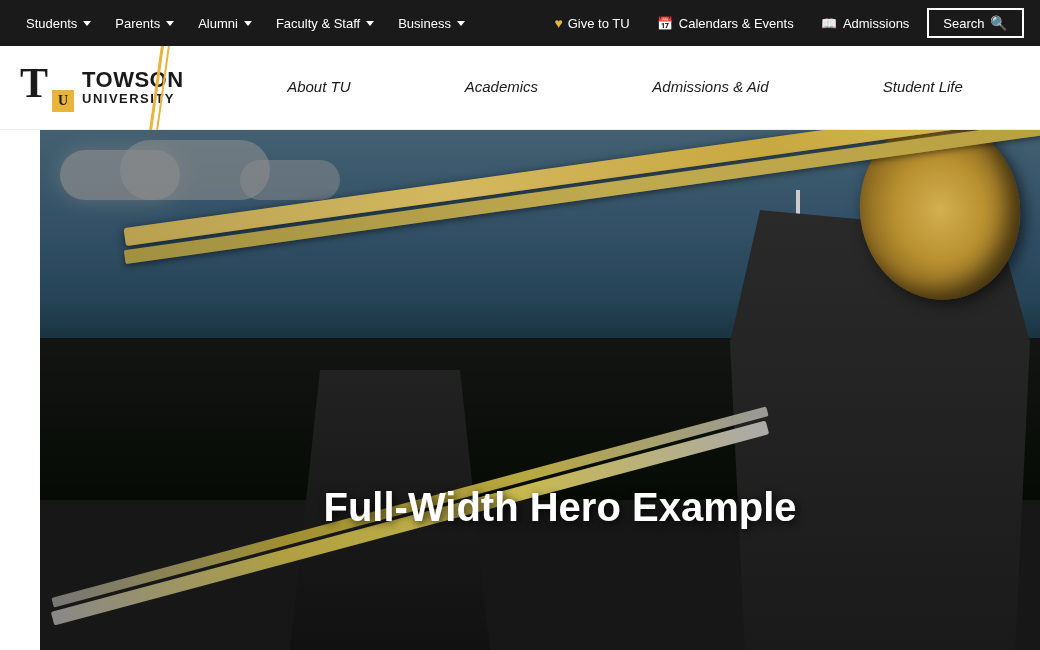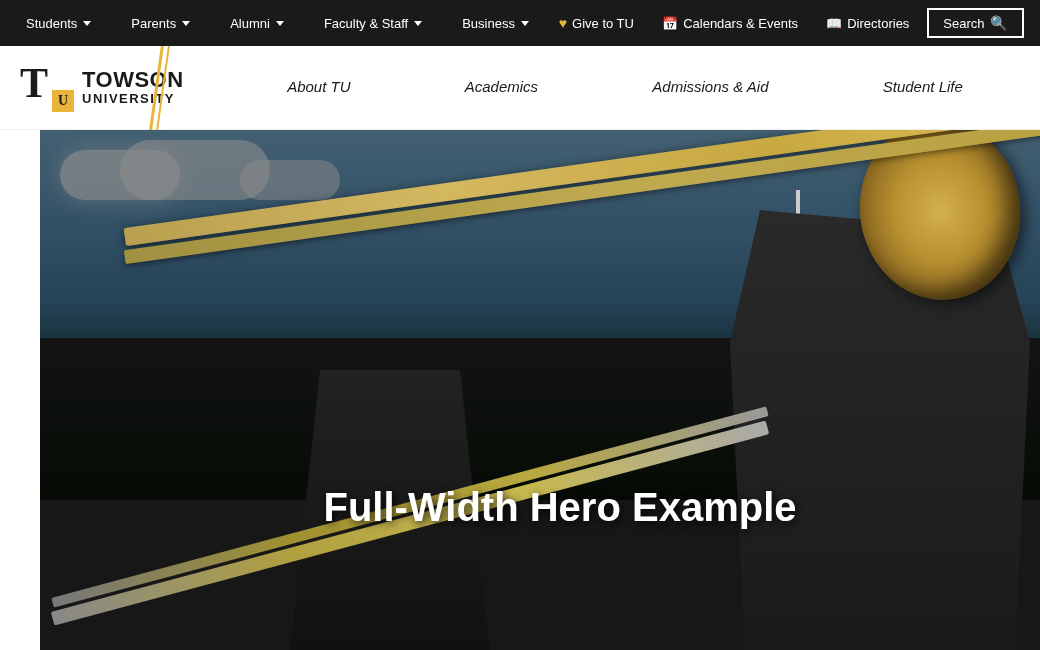--- a/index.html
+++ b/index.html
@@ -10,21 +10,21 @@
       background: #1a1a1a;
       color: #fff;
       display: flex;
       align-items: center;
       justify-content: space-between;
       height: 46px;
       padding: 0 16px;
     }
     .top-bar-left {
       display: flex;
-      gap: 20px;
+      gap: 4px;
     }
     .top-bar-left .nav-item {
       color: #fff;
       font-size: 13px;
       padding: 6px 10px;
       cursor: pointer;
       display: flex;
       align-items: center;
       gap: 4px;
       white-space: nowrap;
@@ -380,21 +380,21 @@
     <div class="util-link">
       <span class="heart-icon">♥</span>
       <span>Give to TU</span>
     </div>
     <div class="util-link">
       <span class="calendar-icon">📅</span>
       <span>Calendars &amp; Events</span>
     </div>
     <div class="util-link">
       <span class="book-icon">📖</span>
-      <span>Directories</span>
+      <span>Admissions</span>
     </div>
     <button class="search-btn">
       <span>Search</span>
       <span class="search-icon-sym">🔍</span>
     </button>
   </div>
 </div>
 
 <div class="main-nav">
   <div class="logo-area">

